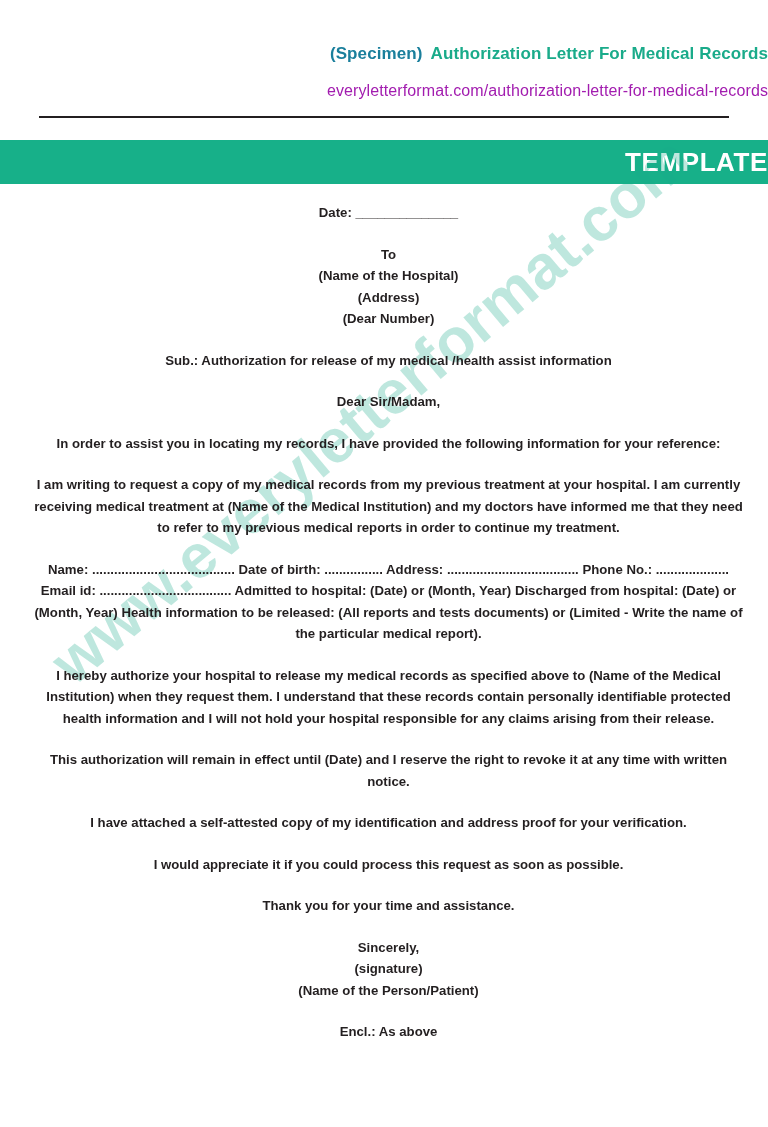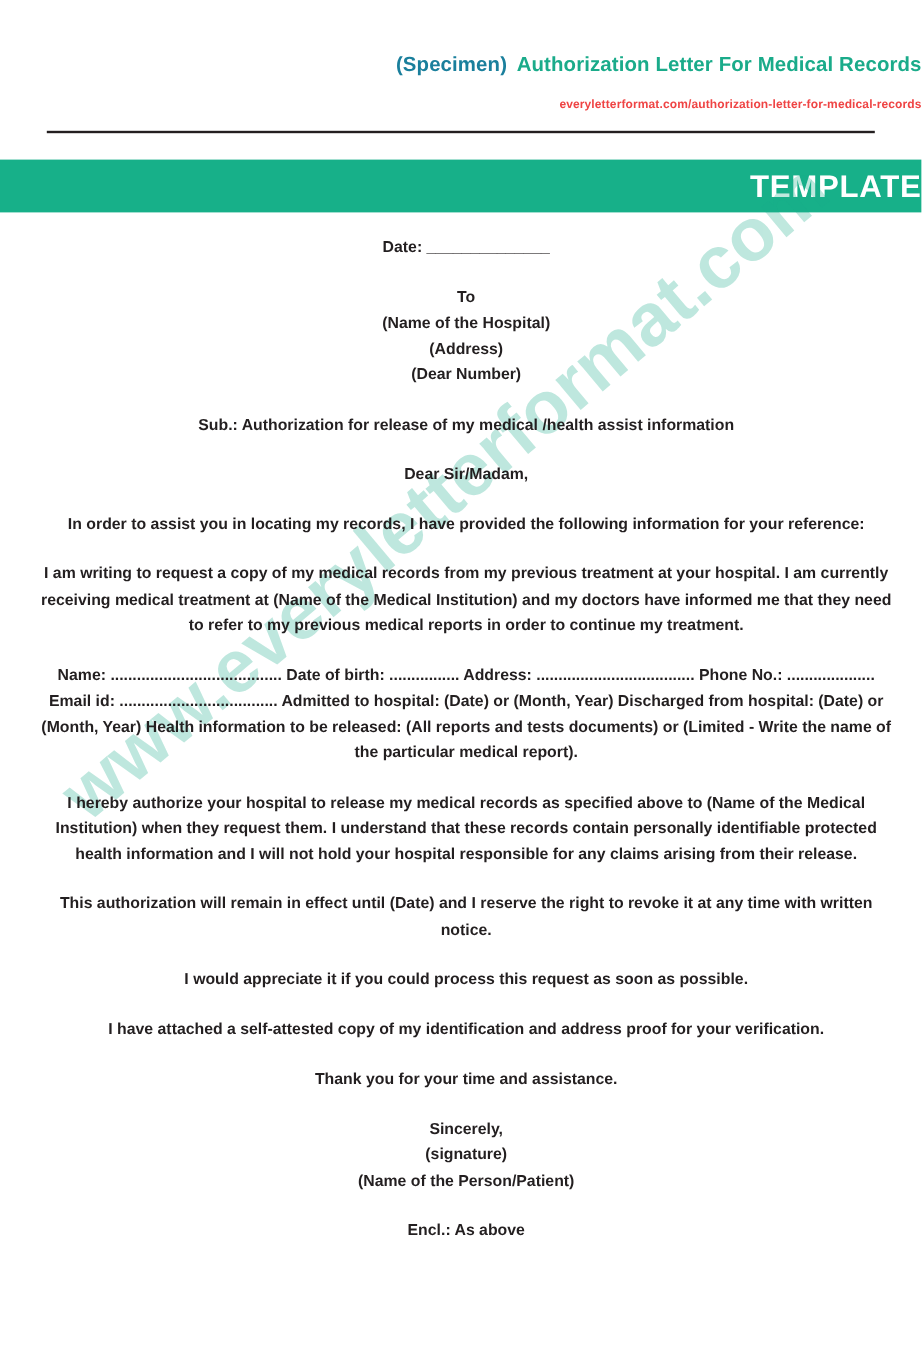--- a/index.html
+++ b/index.html
@@ -32,23 +32,23 @@
   }
   .specimen {
     color: #1a7f9c;
   }
   .header-main {
     color: #1aab8a;
     margin-left: 8px;
   }
   .header-url {
     margin-top: 18px;
-    font-size: 10px;
-    font-weight: bold;
-    color: #ef4444;
+    font-size: 16px;
+    font-weight: normal;
+    color: #a21caf;
     letter-spacing: 0.1px;
   }
   .header-rule {
     margin: 16px auto 0 auto;
     width: 690px;
     border-bottom: 2px solid #231f20;
   }
   .template-band {
     margin-top: 22px;
     background: #17b089;
@@ -153,23 +153,23 @@
     <p class="para nowrap-justify">In order to assist you in locating my records, I have provided the following information for your reference:</p>
 
     <p class="para nowrap-justify">I am writing to request a copy of my medical records from my previous treatment at your hospital. I am currently receiving medical treatment at (Name of the Medical Institution) and my doctors have informed me that they need to refer to my previous medical reports in order to continue my treatment.</p>
 
     <p class="para nowrap-justify">Name: ....................................... Date of birth: ................ Address: .................................... Phone No.: .................... Email id: .................................... Admitted to hospital: (Date) or (Month, Year) Discharged from hospital: (Date) or (Month, Year) Health information to be released: (All reports and tests documents) or (Limited - Write the name of the particular medical report).</p>
 
     <p class="para nowrap-justify">I hereby authorize your hospital to release my medical records as specified above to (Name of the Medical Institution) when they request them. I understand that these records contain personally identifiable protected health information and I will not hold your hospital responsible for any claims arising from their release.</p>
 
     <p class="para nowrap-justify">This authorization will remain in effect until (Date) and I reserve the right to revoke it at any time with written notice.</p>
 
+    <p class="para nowrap-justify">I have attached a self-attested copy of my identification and address proof for your verification.</p>
+
     <p class="para nowrap-justify">I would appreciate it if you could process this request as soon as possible.</p>
-
-    <p class="para nowrap-justify">I have attached a self-attested copy of my identification and address proof for your verification.</p>
 
     <p class="para">Thank you for your time and assistance.</p>
 
     <div class="block">
       <p>Sincerely,</p>
       <p>(signature)</p>
       <p>(Name of the Person/Patient)</p>
     </div>
 
     <p>Encl.: As above</p>

